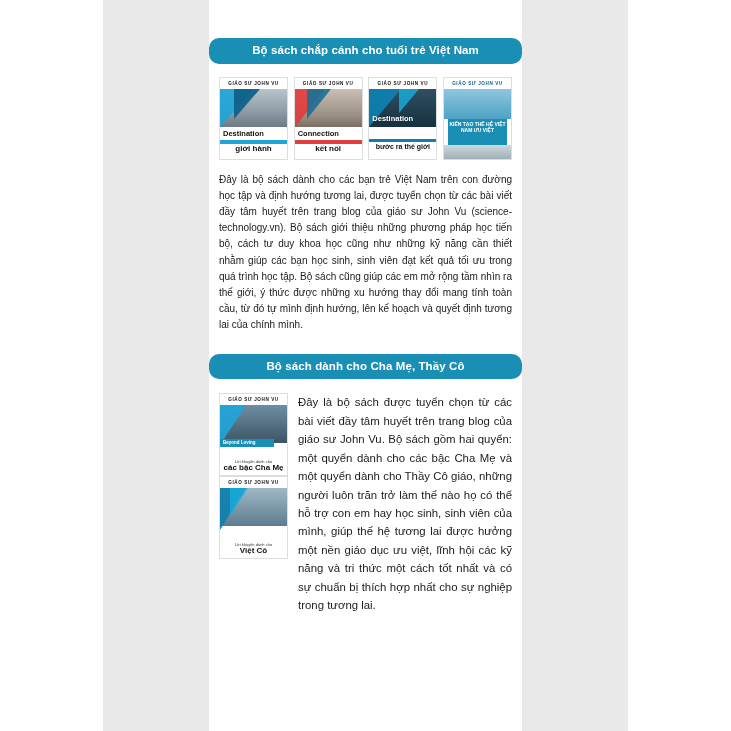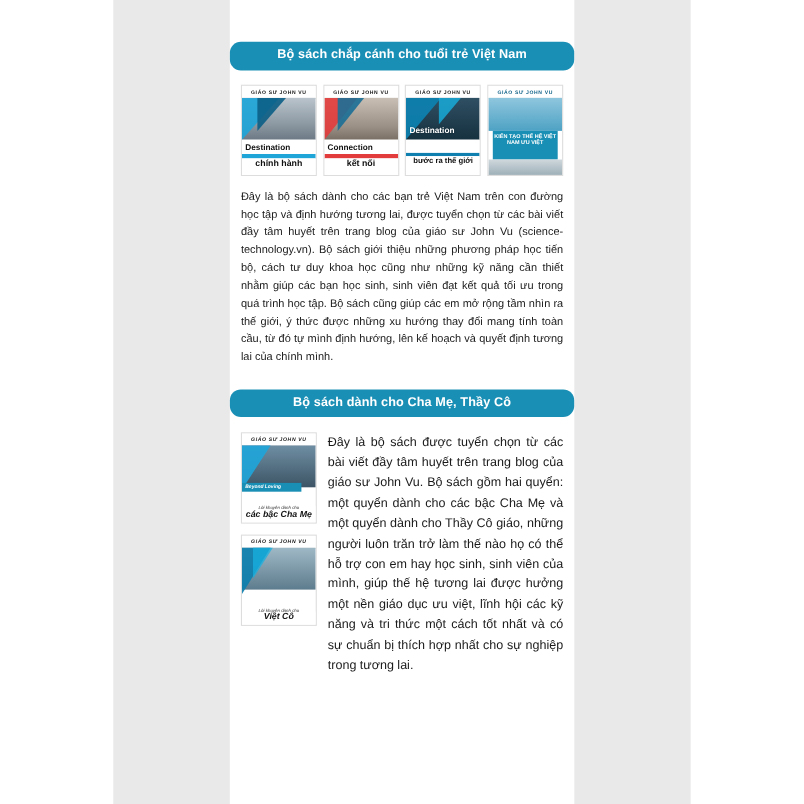--- a/index.html
+++ b/index.html
@@ -239,23 +239,21 @@
   }
 
   .two-col {
     display: flex;
     padding: 14px 10px 0 10px;
     gap: 9px;
   }
   .two-col .covers-col {
     display: flex;
     flex-direction: column;
-    gap: 10px;
     flex: 0 0 70px;
-    font-style: italic;
   }
   .two-col .text-col {
     flex: 1 1 auto;
     font-size: 11.4px;
     line-height: 1.62;
     color: #1a1a1a;
     text-align: justify;
   }
 </style>
 </head>
@@ -278,21 +276,21 @@
         <div class="cv-top">GIÁO SƯ JOHN VU</div>
         <div class="cv-body">
           <div class="cv-photo">
             <div class="wedge-a"></div>
             <div class="wedge-b"></div>
           </div>
           <div class="bar1"></div>
           <div class="bar2"></div>
           <div class="bar3"></div>
           <div class="cover-eng" style="top:40px;color:#111111;text-shadow:none;">Destination</div>
-          <div class="cover-footer" style="bottom:6px;">chính hành</div>
+          <div class="cover-footer" style="bottom:6px;">giới hành</div>
         </div>
       </div>
 
       <div class="cover c2">
         <div class="cv-top">GIÁO SƯ JOHN VU</div>
         <div class="cv-body">
           <div class="cv-photo">
             <div class="wedge-a"></div>
             <div class="wedge-b"></div>
           </div>

